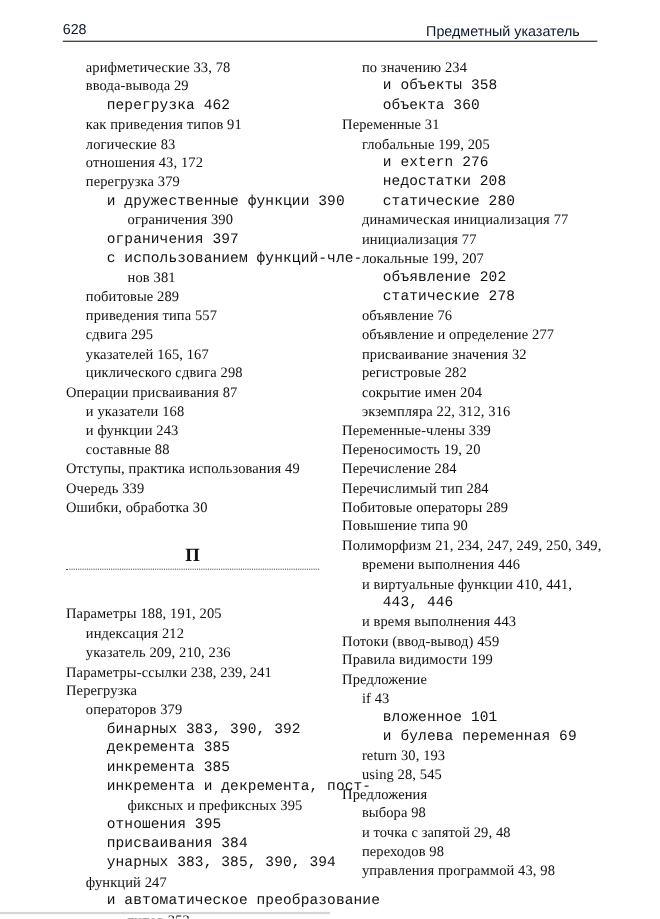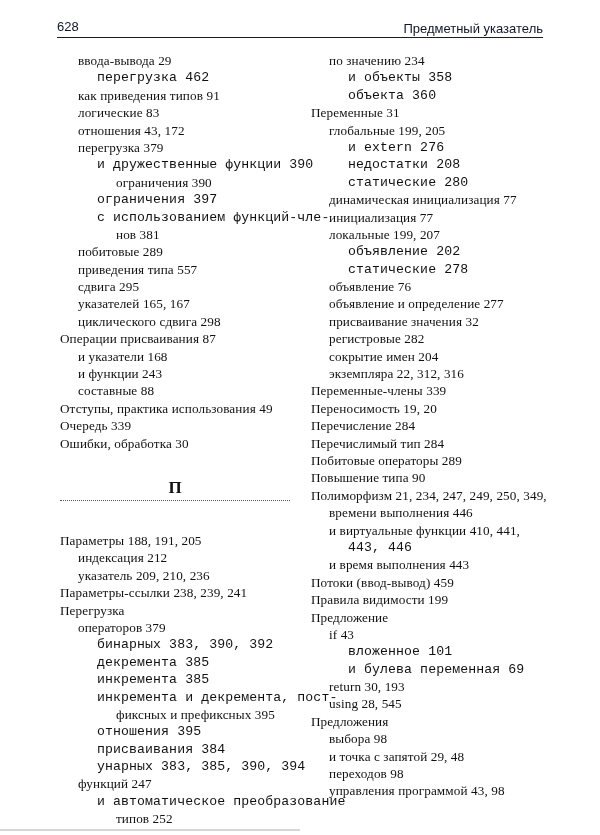--- a/index.html
+++ b/index.html
@@ -7,21 +7,21 @@
     width: 600px; height: 835px; position: relative; overflow: hidden;
     font-family: "Liberation Serif", "DejaVu Serif", serif;
     color: #111111;
   }
   .header {
     position: absolute; left: 57px; top: 17px; width: 486px; height: 22px;
     font-family: "Liberation Sans", "DejaVu Sans", sans-serif;
     font-size: 13px; color: #0f172a;
   }
   .header .pagenum { position: absolute; left: 0; top: 2px; }
-  .header .section { position: absolute; right: 0; top: 4px; }
+  .header .section { position: absolute; right: 16px; top: 4px; }
   .header-rule {
     position: absolute; left: 57px; top: 37px; width: 486px; height: 0;
     border-top: 1.4px solid #1c1c1c;
   }
   .col { position: absolute; top: 52px; width: 245px; }
   .col.left { left: 60px; }
   .col.right { left: 311px; }
   .entry {
     font-size: 13.2px; line-height: 17.4px; height: 17.4px;
     white-space: nowrap; letter-spacing: 0.1px;
@@ -48,20 +48,21 @@
 <body>
 
 <div class="header">
   <span class="pagenum">628</span>
   <span class="section">Предметный указатель</span>
 </div>
 <div class="header-rule"></div>
 
 <div class="col left">
   <div>
+      <div class="entry l1">арифметические 33, 78</div>
       <div class="entry l1">ввода-вывода 29</div>
       <div class="entry l2">перегрузка 462</div>
       <div class="entry l1">как приведения типов 91</div>
       <div class="entry l1">логические 83</div>
       <div class="entry l1">отношения 43, 172</div>
       <div class="entry l1">перегрузка 379</div>
       <div class="entry l2">и дружественные функции 390</div>
       <div class="entry l3">ограничения 390</div>
       <div class="entry l2">ограничения 397</div>
       <div class="entry l2">с использованием функций-чле-</div>

